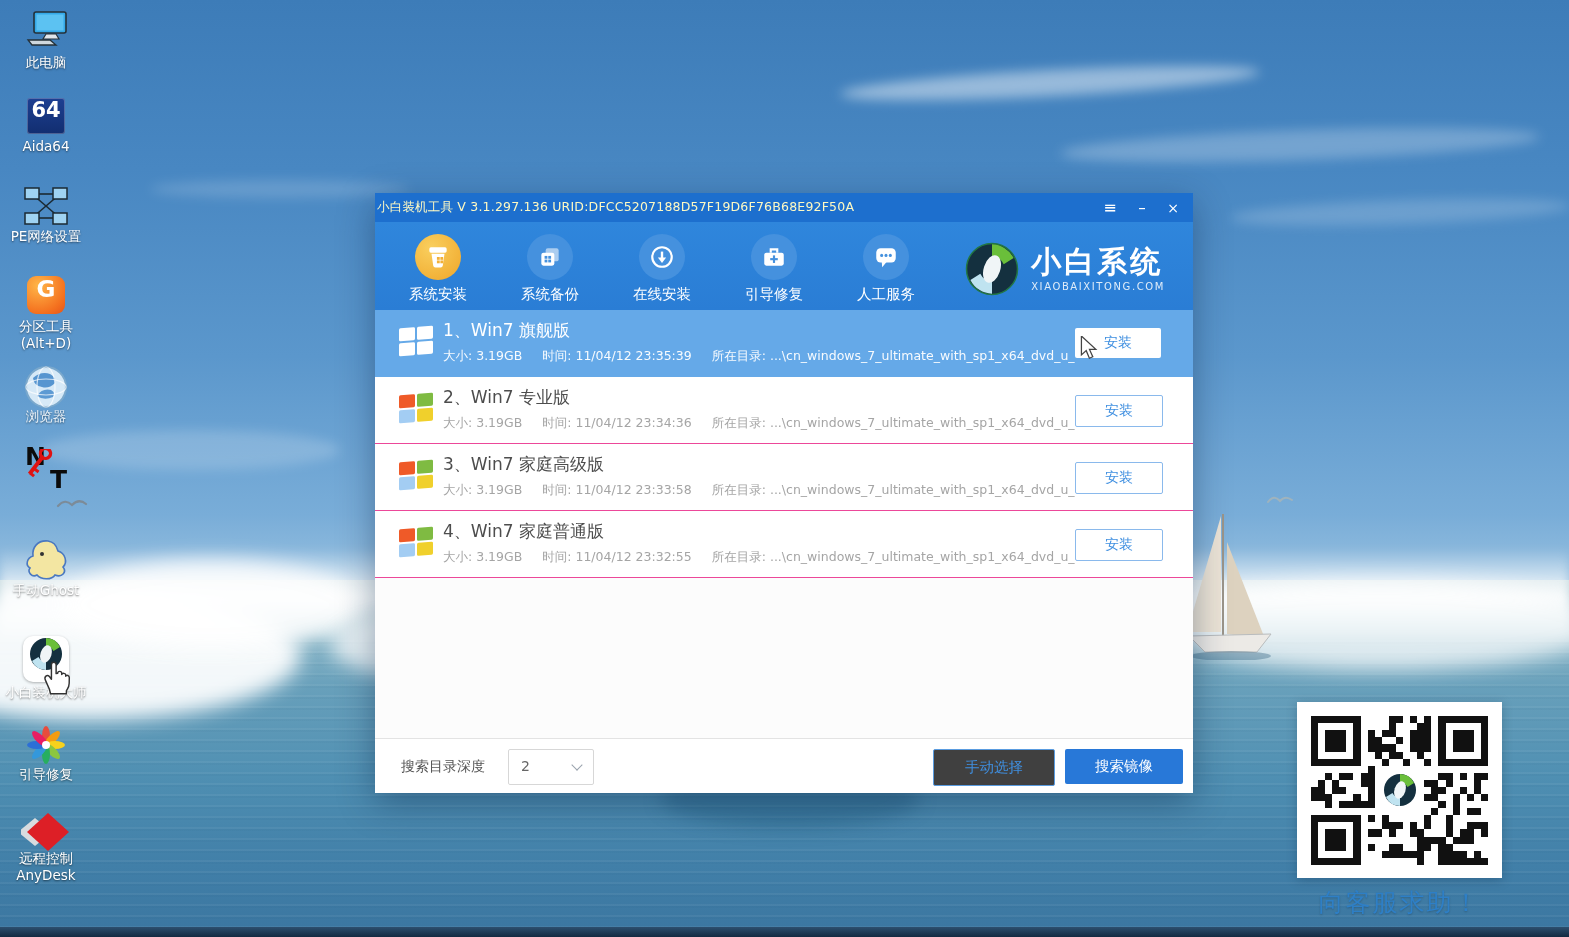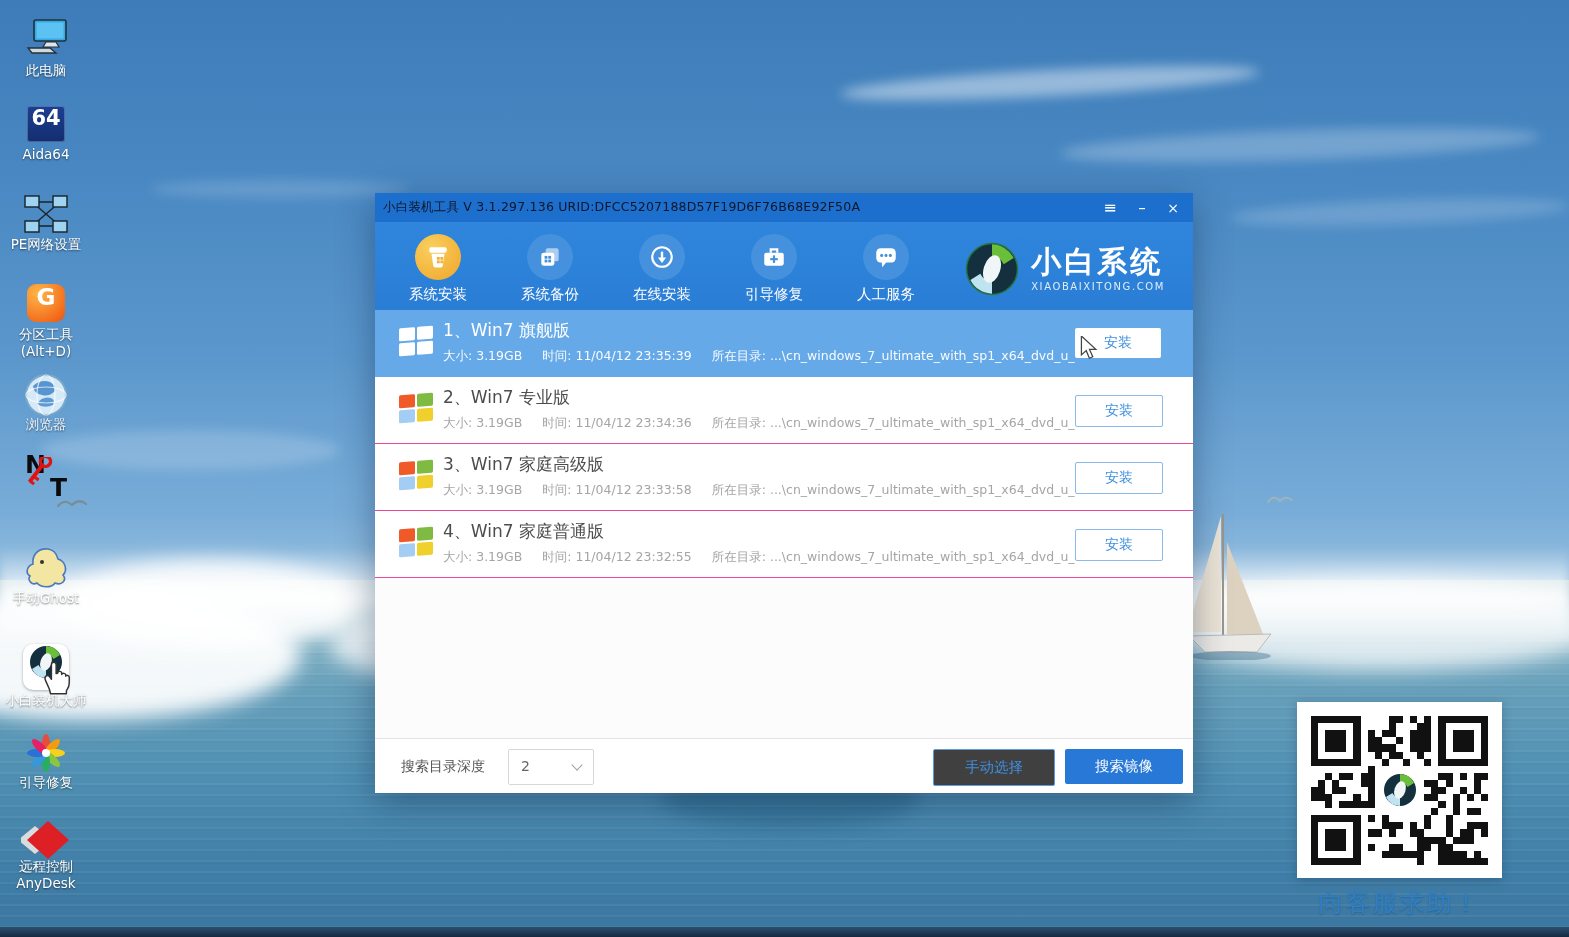--- a/index.html
+++ b/index.html
@@ -20,39 +20,39 @@
   .haze{position:absolute;left:0;right:0;top:548px;height:90px;z-index:2;filter:blur(5px);
     background:linear-gradient(180deg,rgba(255,255,255,0),rgba(255,255,255,.9) 55%,rgba(255,255,255,.2));}
   .bottom-strip{position:absolute;left:0;right:0;bottom:0;height:10px;z-index:3;
     background:linear-gradient(180deg,#2c4f6e,#132a41);}
   .sea-shadow{position:absolute;left:660px;top:770px;width:260px;height:58px;border-radius:50%;
     background:rgba(15,70,105,.28);filter:blur(9px);z-index:2;}
   .bird{position:absolute;z-index:3;}
   
   .boat{position:absolute;left:1183px;top:510px;z-index:4;}
   
-  .dicons{position:absolute;left:0;top:0;width:92px;height:753px;z-index:5;margin-top:8px;}
+  .dicons{position:absolute;left:0;top:0;width:92px;height:753px;z-index:5;}
   .dicon{position:absolute;left:0;width:92px;text-align:center;}
   .dicon .art{display:inline-block;}
   .dlabel{position:absolute;left:-8px;width:108px;text-align:center;color:#fff;font-size:13.5px;line-height:17px;
     text-shadow:0 1px 2px rgba(0,0,0,.55);}
   .aida-badge{width:38px;height:36px;margin:0 auto;border-radius:3px;display:flex;align-items:center;justify-content:center;
     background:linear-gradient(180deg,#1d3f92,#122e70);color:#fff;font-weight:bold;font-size:21px;box-shadow:0 0 0 1px rgba(255,255,255,.25) inset;}
   .pgtool{width:38px;height:38px;margin:0 auto;border-radius:9px;display:flex;align-items:center;justify-content:center;
     background:radial-gradient(circle at 30% 25%,#ffb648,#f4711f 70%,#e5541a);color:#fff;font-weight:900;font-size:23px;}
   .ntbox{position:relative;width:46px;height:44px;margin:0 auto;}
   .ntbox .nl{position:absolute;left:2px;top:-4px;font-weight:900;font-size:25px;color:#0b0b0b;}
   .ntbox .tl{position:absolute;right:2px;bottom:-4px;font-weight:900;font-size:25px;color:#0b0b0b;}
   .xbicon{width:46px;height:46px;margin:0 auto;border-radius:10px;background:#fff;display:flex;align-items:center;justify-content:center;
     box-shadow:0 1px 3px rgba(0,0,0,.3);}
   
   .win{position:absolute;left:375px;top:193px;width:818px;height:599px;z-index:20;
     box-shadow:0 10px 34px rgba(0,25,60,.38);background:#fbfbfb;}
   .titlebar{position:absolute;left:0;top:0;right:0;height:29px;background:#1d6fce;display:flex;align-items:center;}
-  .titlebar .tt{color:#0f172a;font-size:12.5px;padding-left:8px;letter-spacing:.2px;}
+  .titlebar .tt{color:#fef9c3;font-size:12.5px;padding-left:2px;letter-spacing:.2px;}
   .winctrl{position:absolute;top:0;height:29px;display:flex;align-items:center;justify-content:center;color:#fff;cursor:default;}
   .wc-menu{right:66px;width:34px;font-size:16px;}
   .wc-min{right:36px;width:30px;font-size:15px;padding-bottom:6px;}
   .wc-close{right:4px;width:32px;font-size:14px;}
   .navbar{position:absolute;left:0;top:29px;right:0;height:88px;background:linear-gradient(180deg,#2f86dc,#2a7dd5);}
   .navitem{position:absolute;top:12px;width:96px;text-align:center;cursor:pointer;}
   .navitem .circ{width:46px;height:46px;margin:0 auto;border-radius:50%;background:#4591de;display:flex;align-items:center;justify-content:center;}
   .navitem.active .circ{background:radial-gradient(circle at 35% 30%,#f9cf5e,#f2b036 75%,#eda52c);}
   .navitem .nlabel{margin-top:5px;color:#fff;font-size:14.5px;}
   .brand{position:absolute;right:28px;top:20px;display:flex;align-items:center;}

